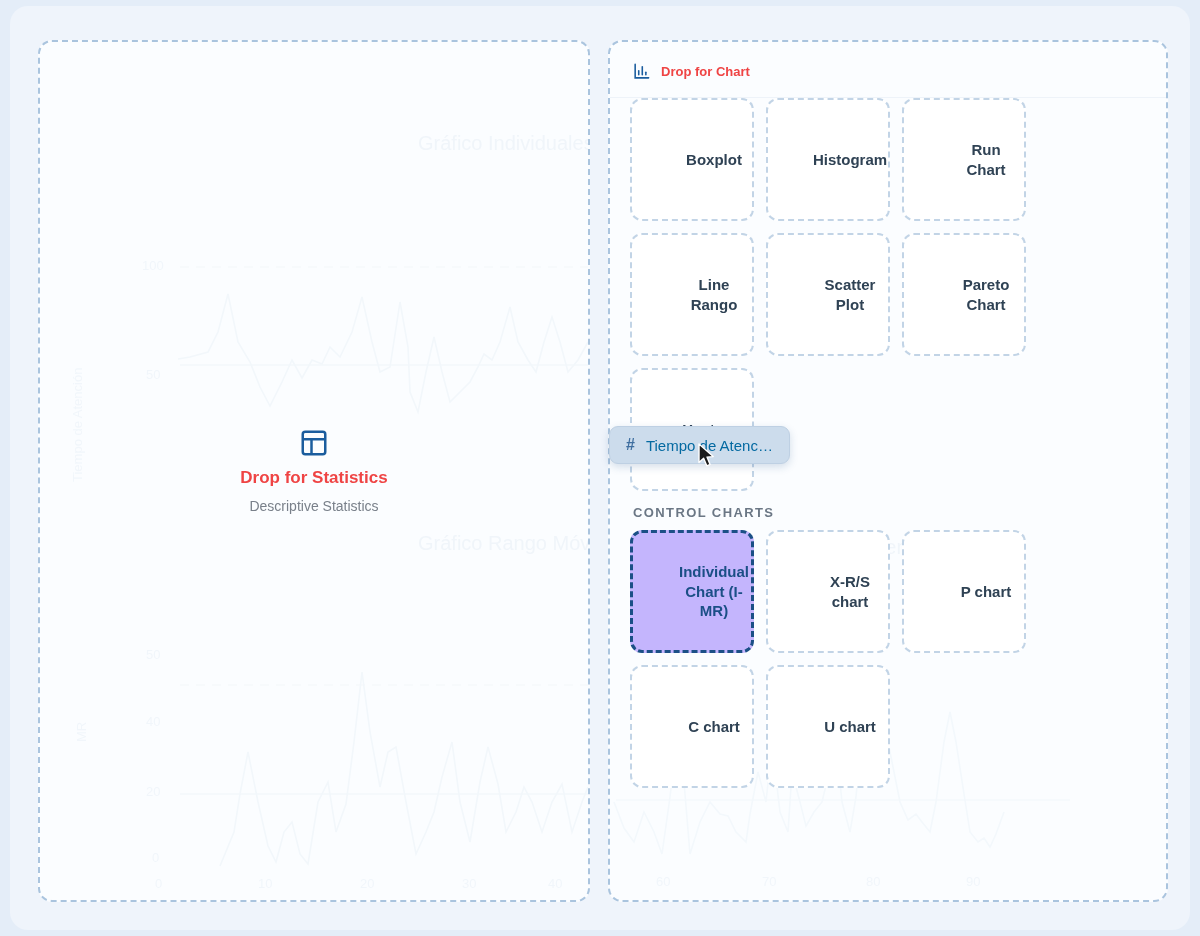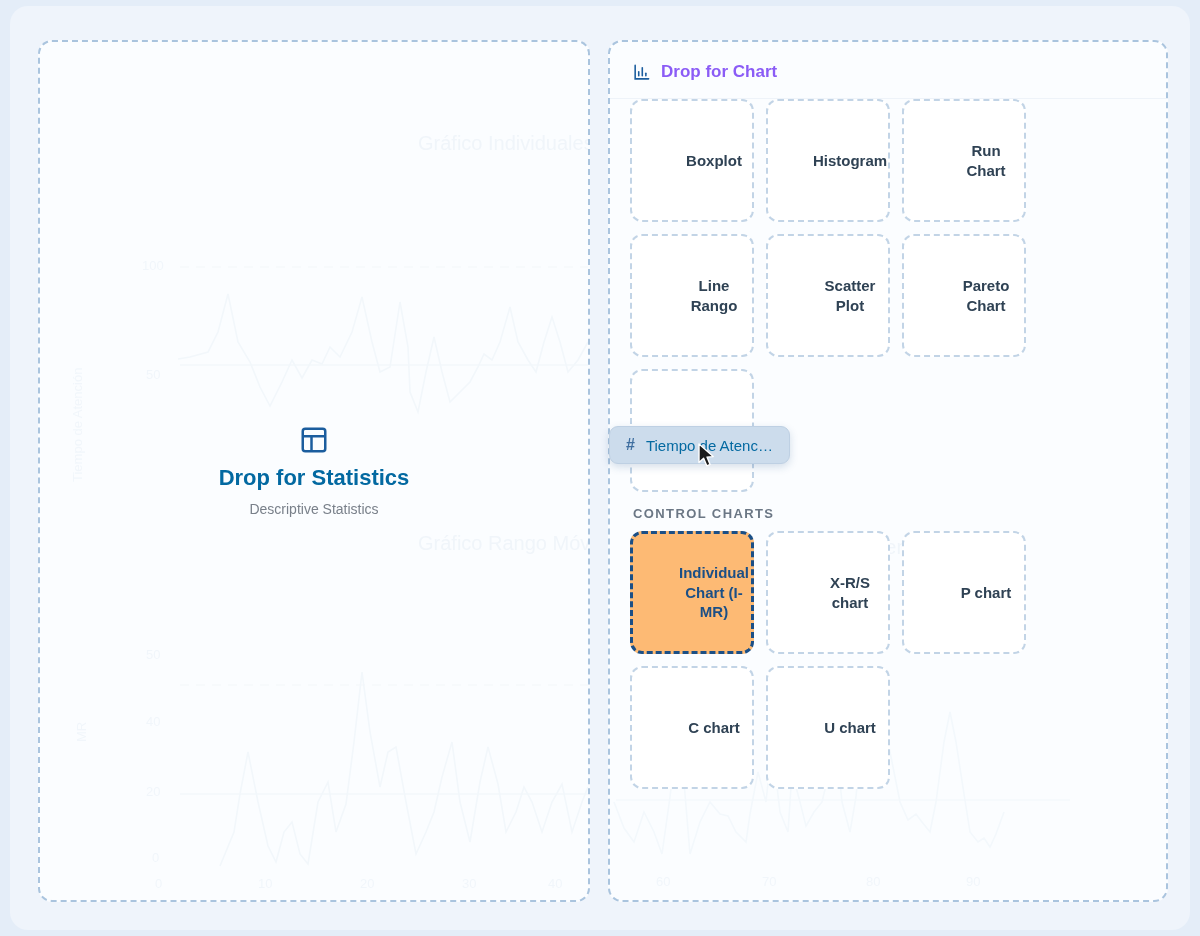--- a/index.html
+++ b/index.html
@@ -104,44 +104,44 @@
     top: 50%;
     transform: translateY(-50%);
     display: flex;
     flex-direction: column;
     align-items: center;
     gap: 10px;
     z-index: 3;
   }
   .drop-prompt .dp-icon { line-height: 0; }
   .drop-prompt .dp-title {
-    font-size: 22px;
-    font-weight: bold;
-    color: #0369a1;
+    font-size: 17px;
+    font-weight: bold;
+    color: #ef4444;
     text-align: right;
   }
   .drop-prompt .dp-sub {
     font-size: 14px;
     color: #79808a;
   }
 
   
   .chart-panel-head {
     position: relative;
     z-index: 3;
     display: flex;
     align-items: center;
     gap: 10px;
     padding: 20px 22px 16px 22px;
     border-bottom: 1px solid #eef3f9;
   }
   .chart-panel-head .cph-title {
-    font-size: 17px;
-    font-weight: bold;
-    color: #8b5cf6;
+    font-size: 13px;
+    font-weight: bold;
+    color: #ef4444;
   }
 
   .section {
     position: relative;
     z-index: 3;
     padding: 0 20px;
   }
   .section-label {
     font-size: 13px;
     font-weight: bold;
@@ -169,21 +169,21 @@
   }
   .chart-card .cc-label {
     font-size: 15px;
     font-weight: bold;
     color: #2f4254;
     line-height: 1.3;
     padding-left: 44px;
   }
   .chart-card.is-active {
     border: 3px dashed #1b4f86;
-    background: #fdba74;
+    background: #c4b5fd;
   }
   .chart-card.is-active .cc-label { color: #1b4f86; }
 
   
   .drag-chip {
     position: absolute;
     left: 609px;
     top: 426px;
     z-index: 40;
     display: flex;

